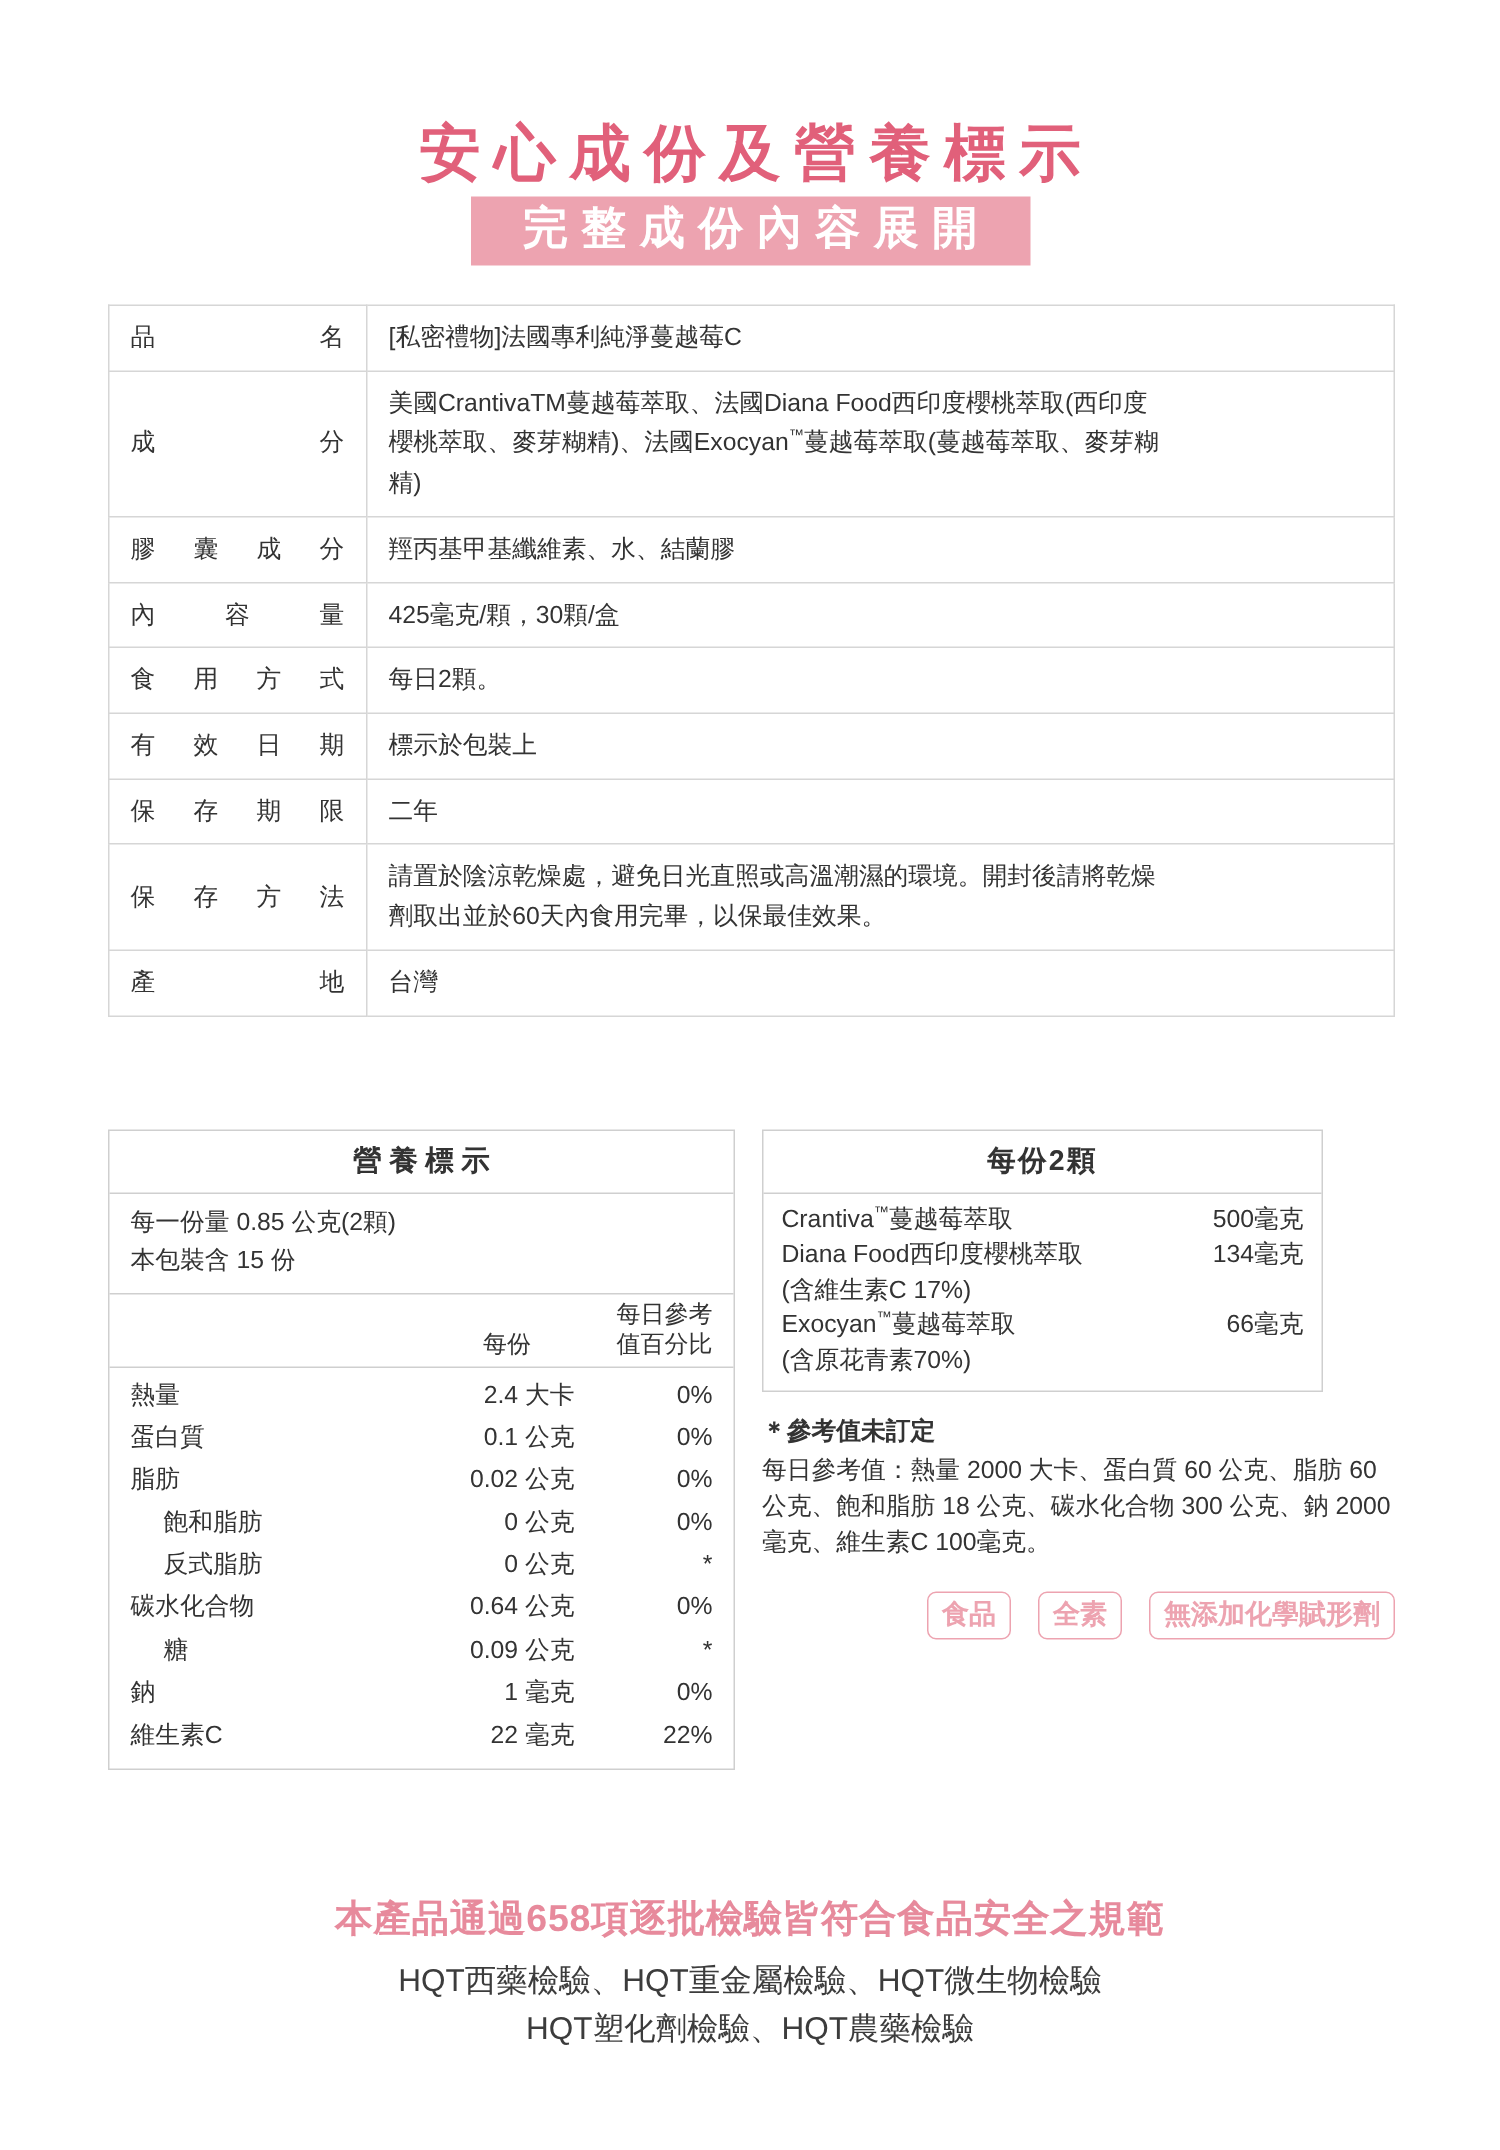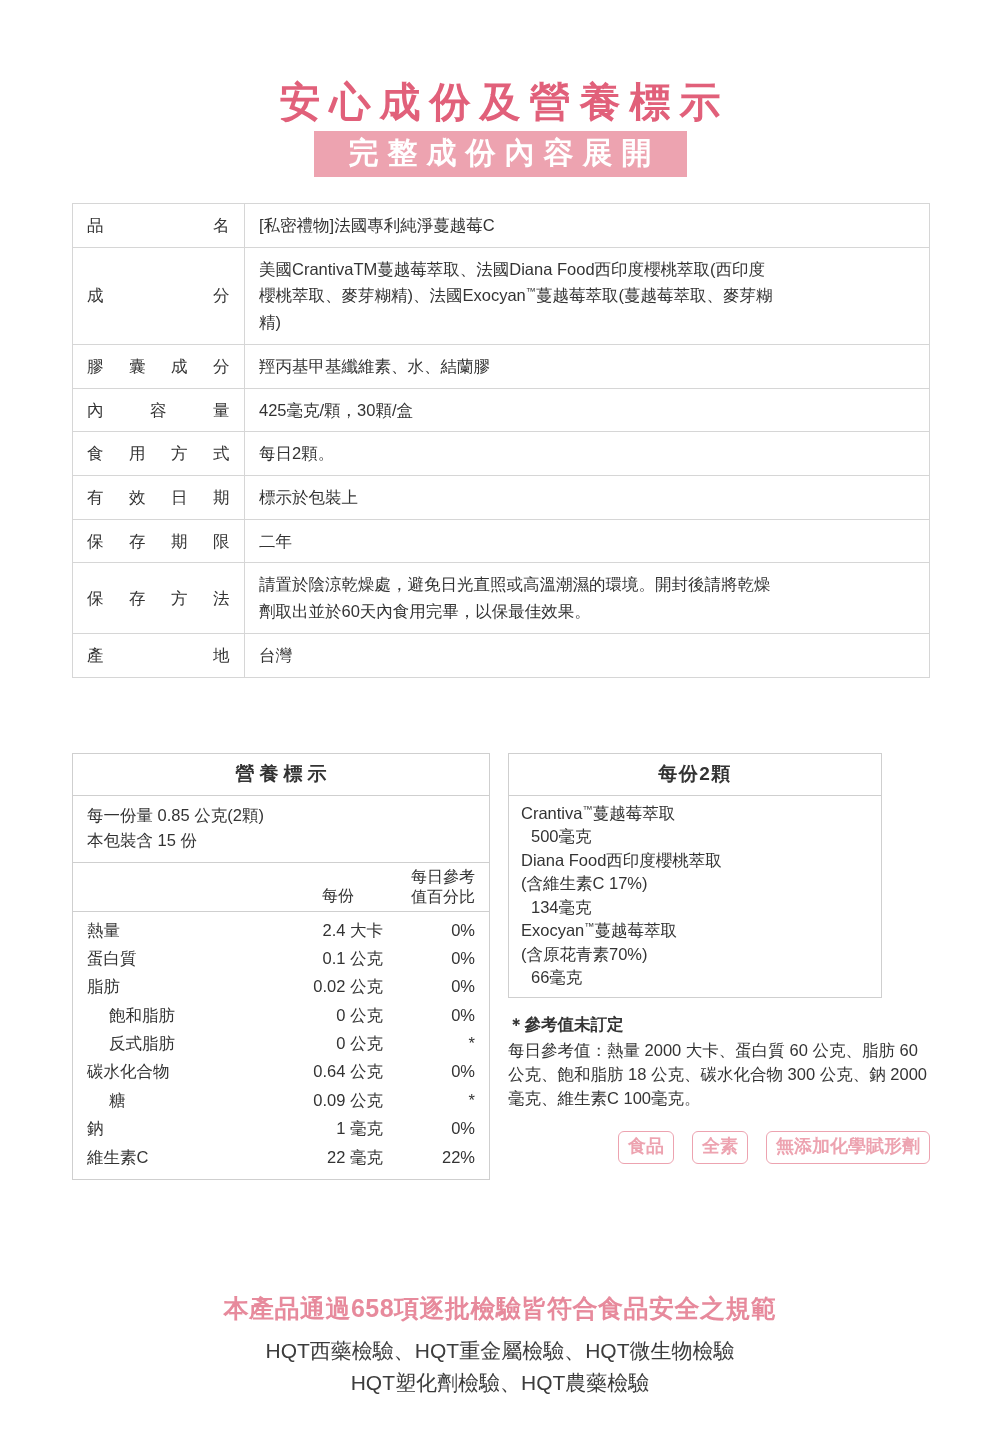--- a/index.html
+++ b/index.html
@@ -166,21 +166,20 @@
   }
   .serv-rows { padding: 6px 0 8px 0; }
   .srow {
     display: flex;
     justify-content: space-between;
     align-items: flex-start;
     font-size: 16.5px;
     line-height: 1.42;
     color: #333;
     padding: 0 12px 0 12px;
-    flex-direction: column;
   }
   .srow .s-name { flex: 1 1 auto; }
   .srow .s-name .s-sub { display: block; }
   .srow .s-amt { flex: 0 0 auto; padding-left: 10px; white-space: nowrap; }
 
   
   .footnote {
     margin-top: 15px;
     font-size: 16.5px;
     color: #333;
@@ -207,21 +206,20 @@
     white-space: nowrap;
   }
 
   
   .footer {
     position: absolute;
     left: 0;
     top: 1262px;
     width: 1000px;
     text-align: center;
-    margin-top: 30px;
   }
   .footer-head {
     color: #e78a9c;
     font-size: 25px;
     font-weight: bold;
     letter-spacing: 0.5px;
     margin-bottom: 10px;
   }
   .footer-line {
     color: #3c3c3c;

